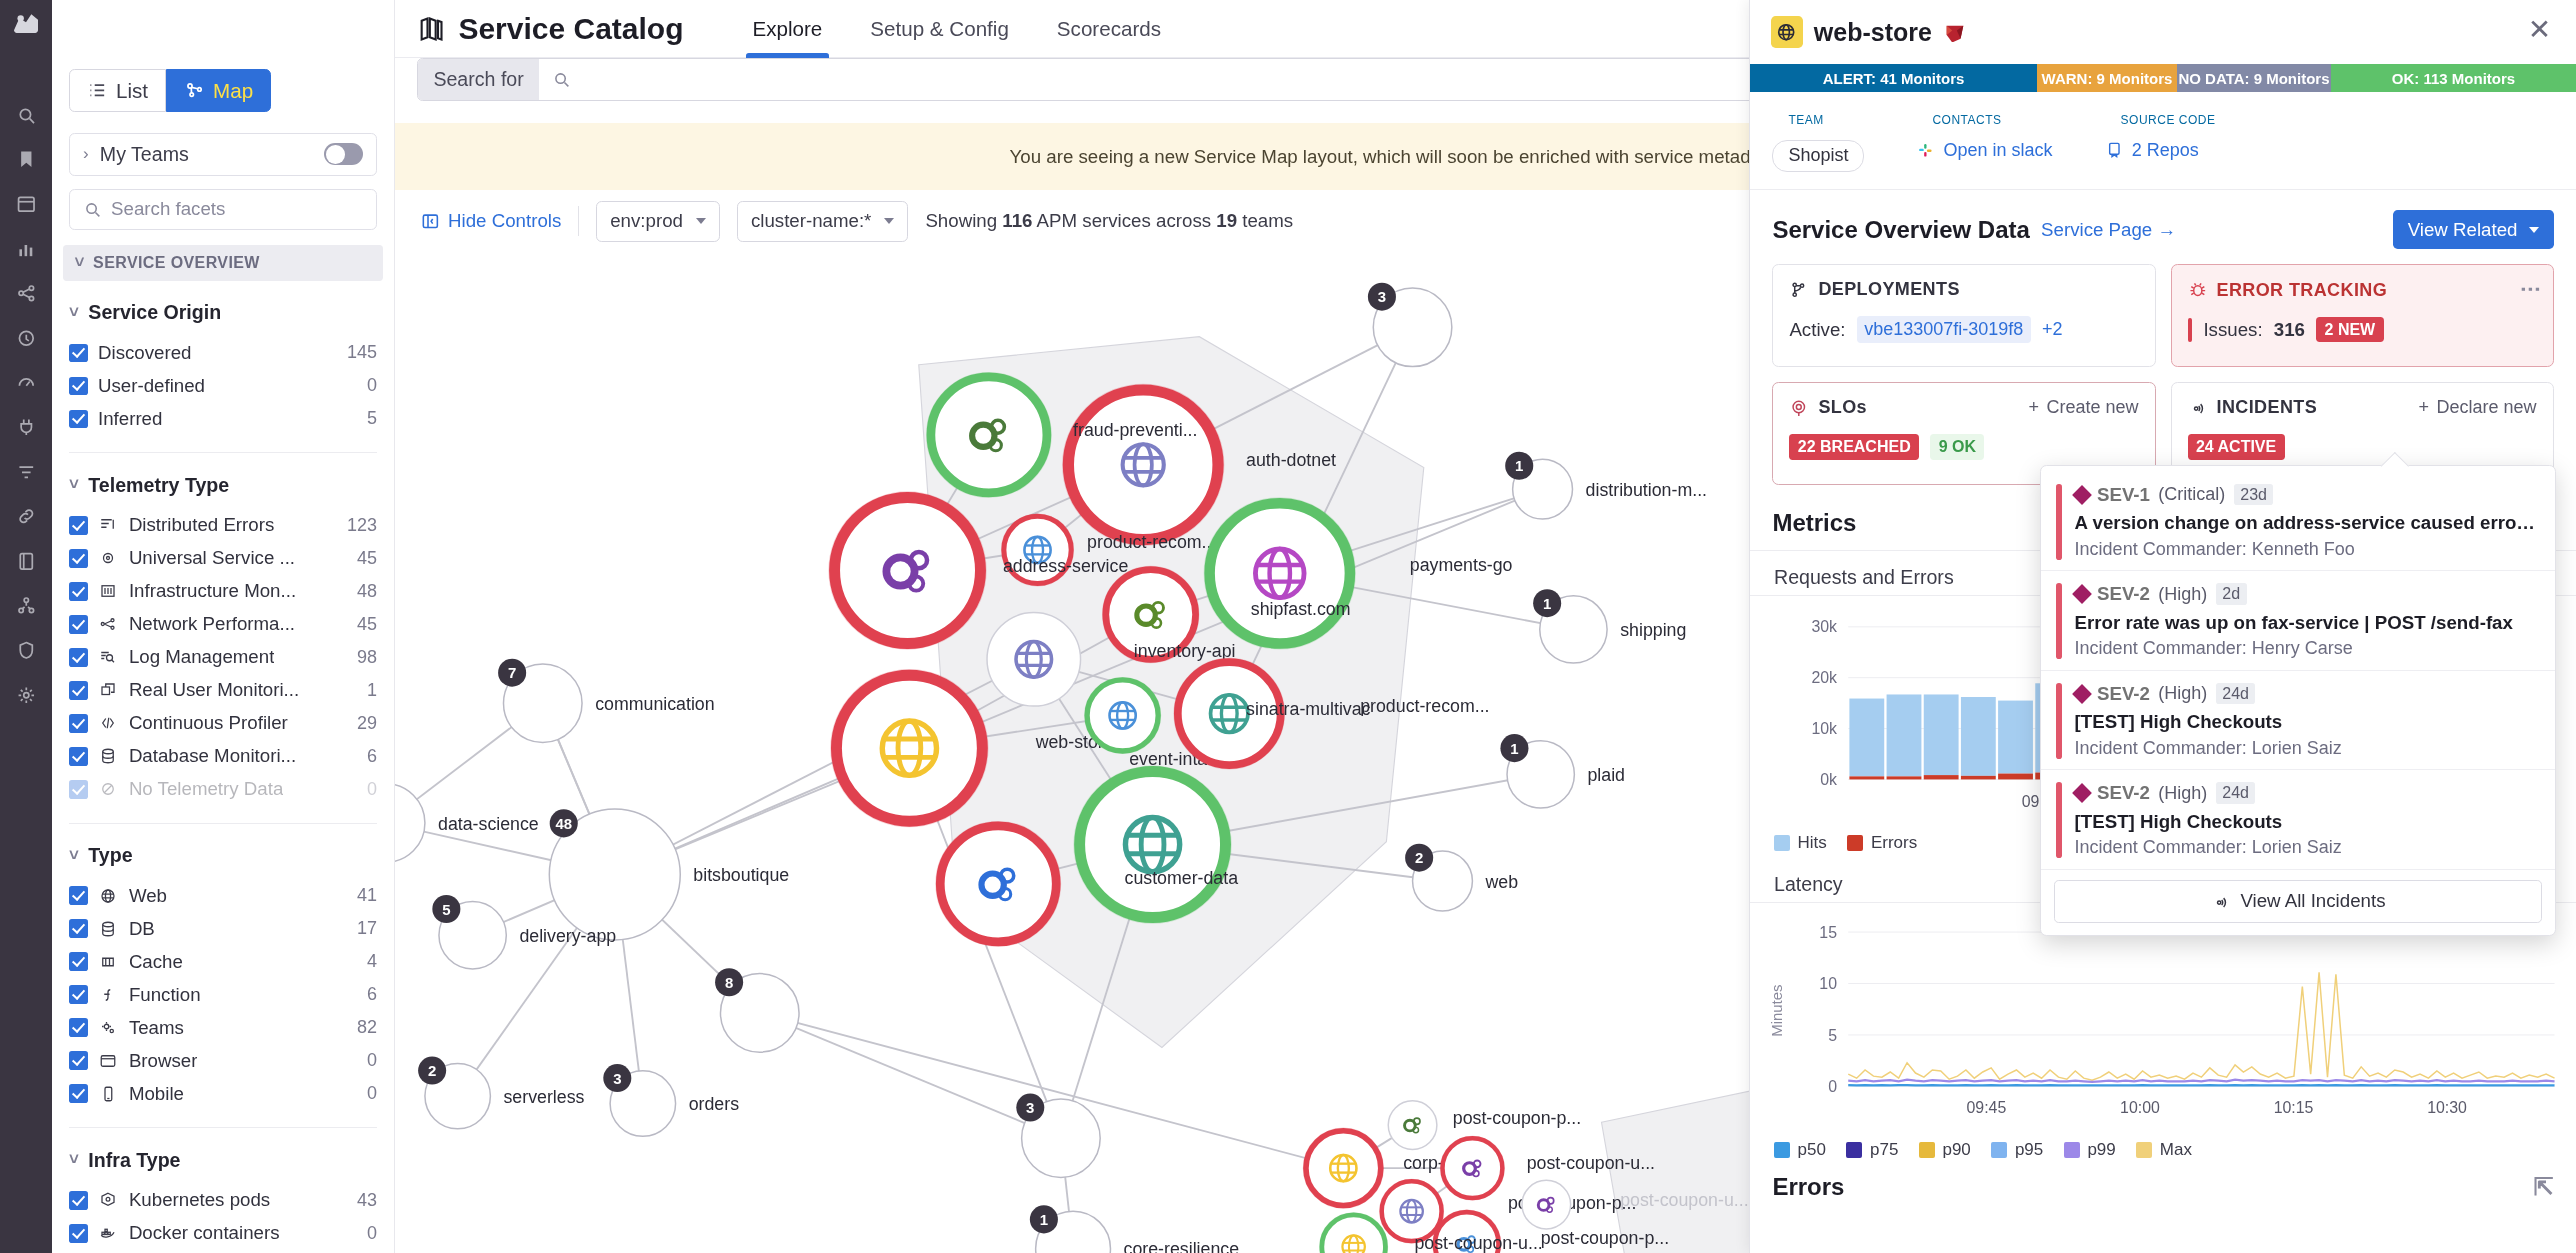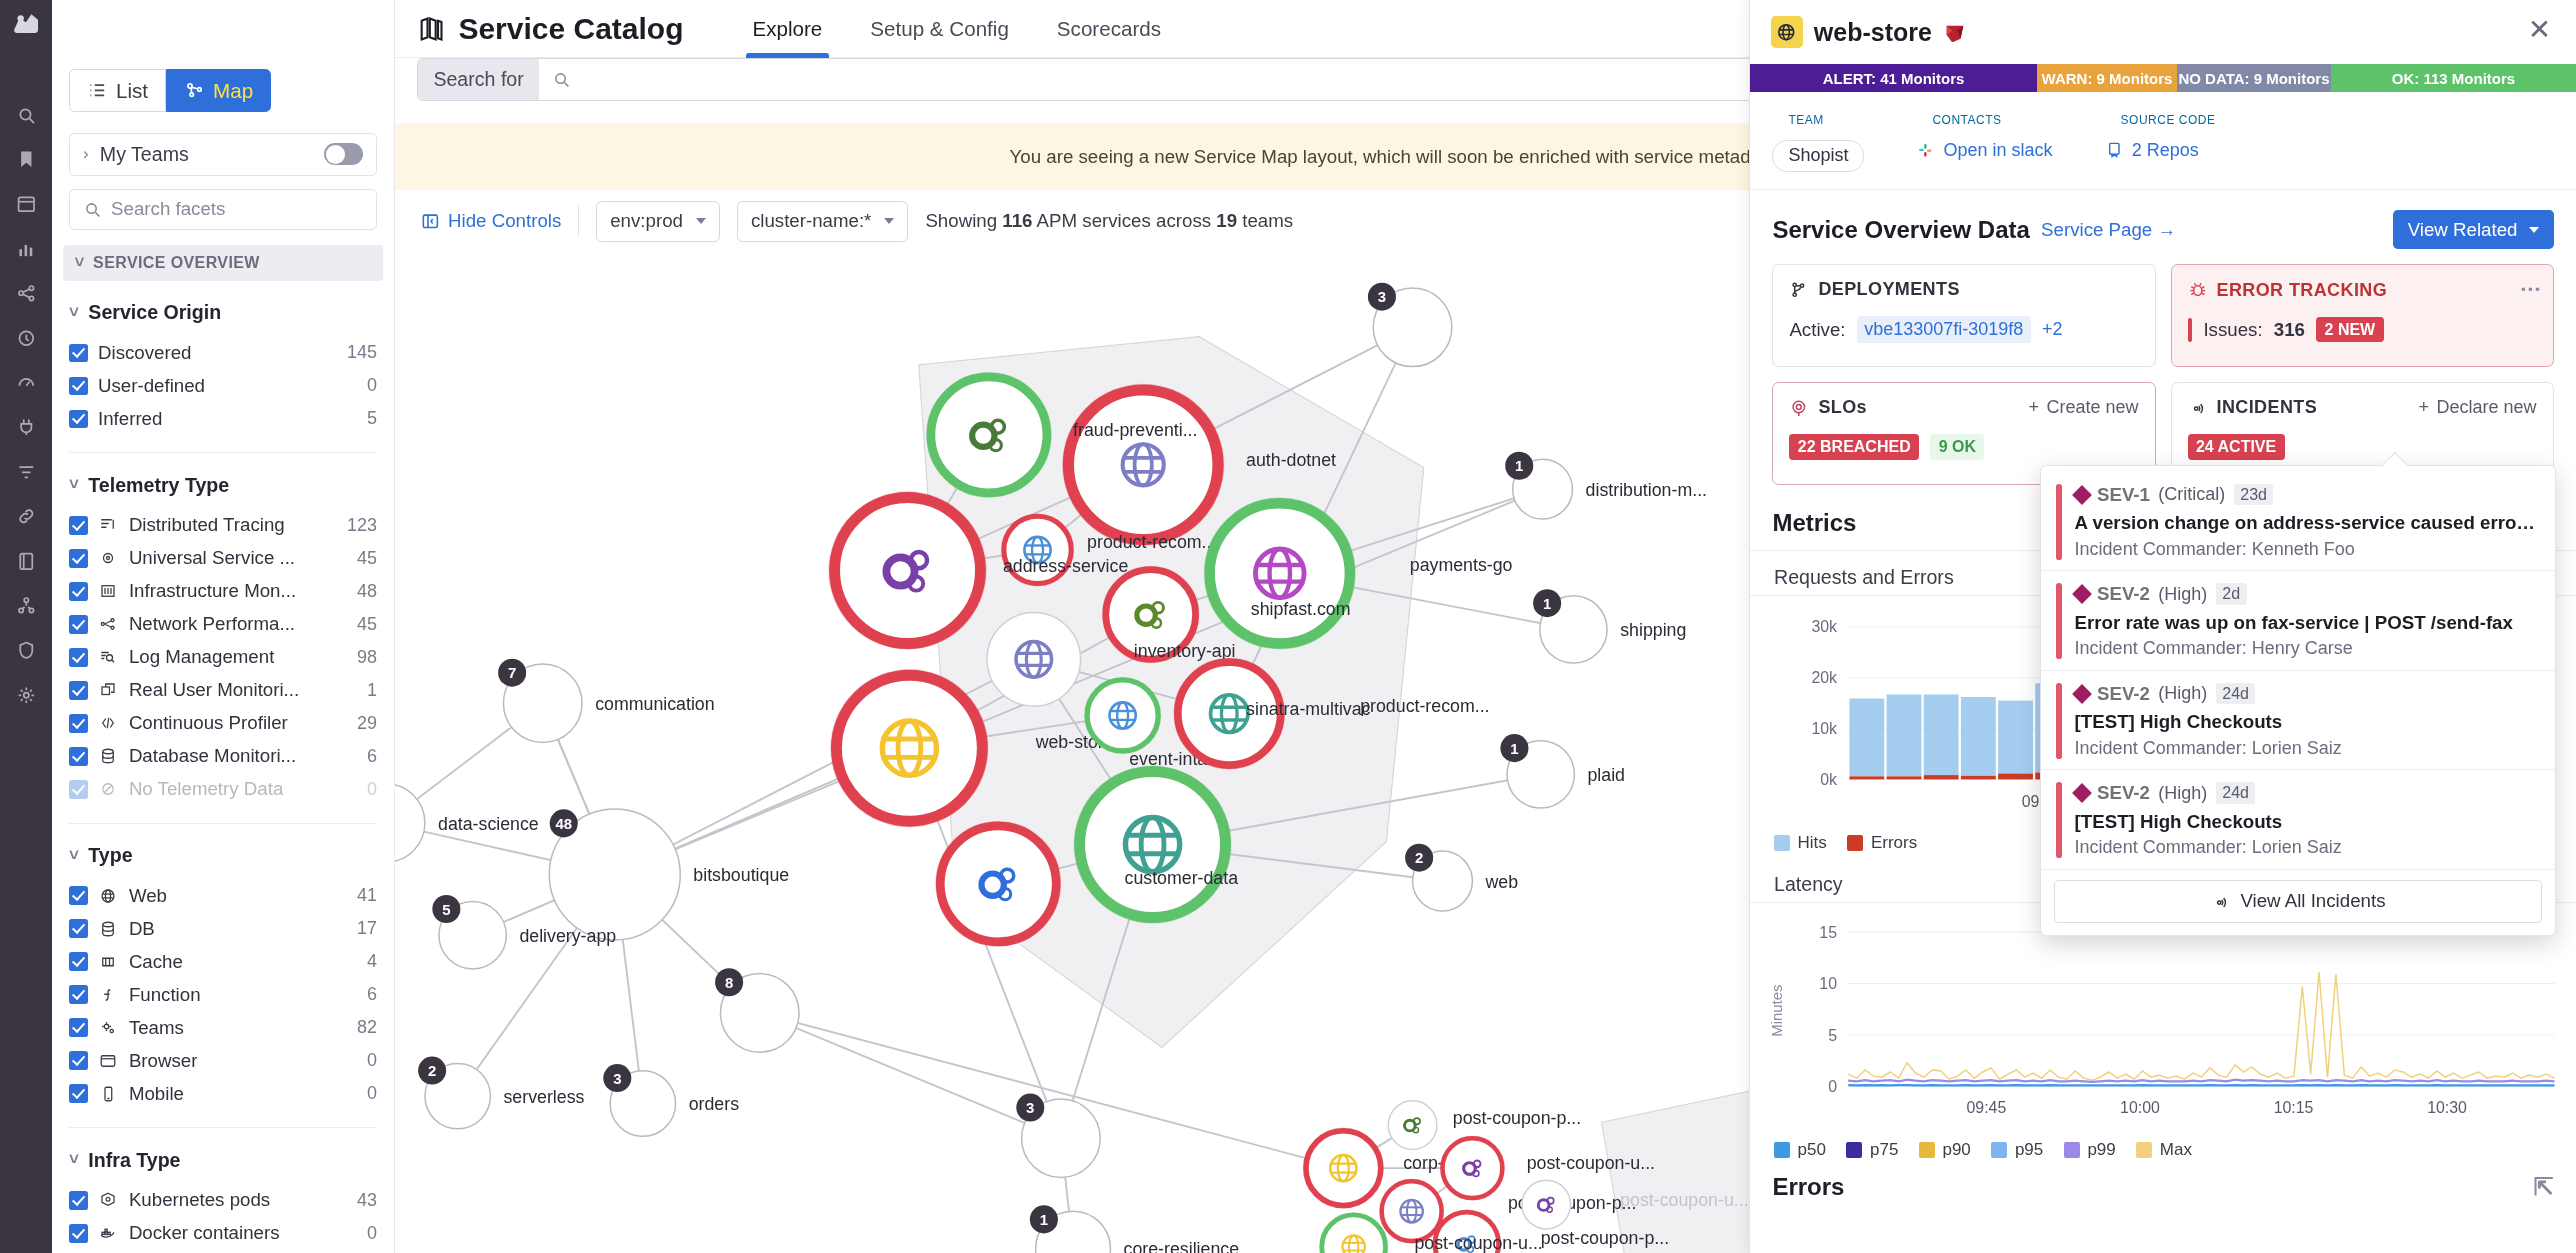--- a/index.html
+++ b/index.html
@@ -418,21 +418,21 @@
             <span class="chev">˅</span>
             <span>Telemetry Type</span>
           </div>
           <div class="frow">
             <span class="cbx"></span>
             <span class="ficon">
               <svg viewBox="0 0 24 24" fill="none" stroke="#3c3c49" stroke-width="1.7">
                 <path d="M3 5h14M3 10h10M3 15h7M19 5v12"></path>
               </svg>
             </span>
-            <span class="flabel">Distributed Tracing</span>
+            <span class="flabel">Distributed Errors</span>
             <span class="fcount">123</span>
           </div>
           <div class="frow">
             <span class="cbx"></span>
             <span class="ficon">
               <svg viewBox="0 0 24 24" fill="none" stroke="#3c3c49" stroke-width="1.7">
                 <circle cx="12" cy="12" r="6"></circle>
                 <circle cx="12" cy="12" r="2"></circle>
               </svg>
             </span>
@@ -984,21 +984,21 @@
         <svg class="ruby" viewBox="0 0 26 22">
             <path d="M4 4h18l-3 14-9 4-6-8z" fill="#b8232f"></path>
             <path d="M22 4l-3 14-4-9z" fill="#8c1620"></path>
             <path d="M4 4l6 5-6 5z" fill="#d84a3f"></path>
           </svg>
       </div>
       <div class="x-close">✕</div>
     </div>
 
     <div class="monbar" id="monbar">
-        <div style="background: #4c1d95; flex: 41 1 0%;">ALERT: 41 Monitors</div>
+        <div style="background: #0369a1; flex: 41 1 0%;">ALERT: 41 Monitors</div>
         <div style="background: rgb(232, 163, 61); flex: 20 1 0%;">WARN: 9 Monitors</div>
         <div style="background: rgb(130, 137, 166); flex: 22 1 0%;">NO DATA: 9 Monitors</div>
         <div style="background: rgb(94, 194, 106); flex: 35 1 0%;">OK: 113 Monitors</div>
       </div>
 
     <div class="meta">
       <div class="meta-col">
         <div class="meta-h">TEAM</div>
         <span class="team-pill">Shopist</span>
       </div>

